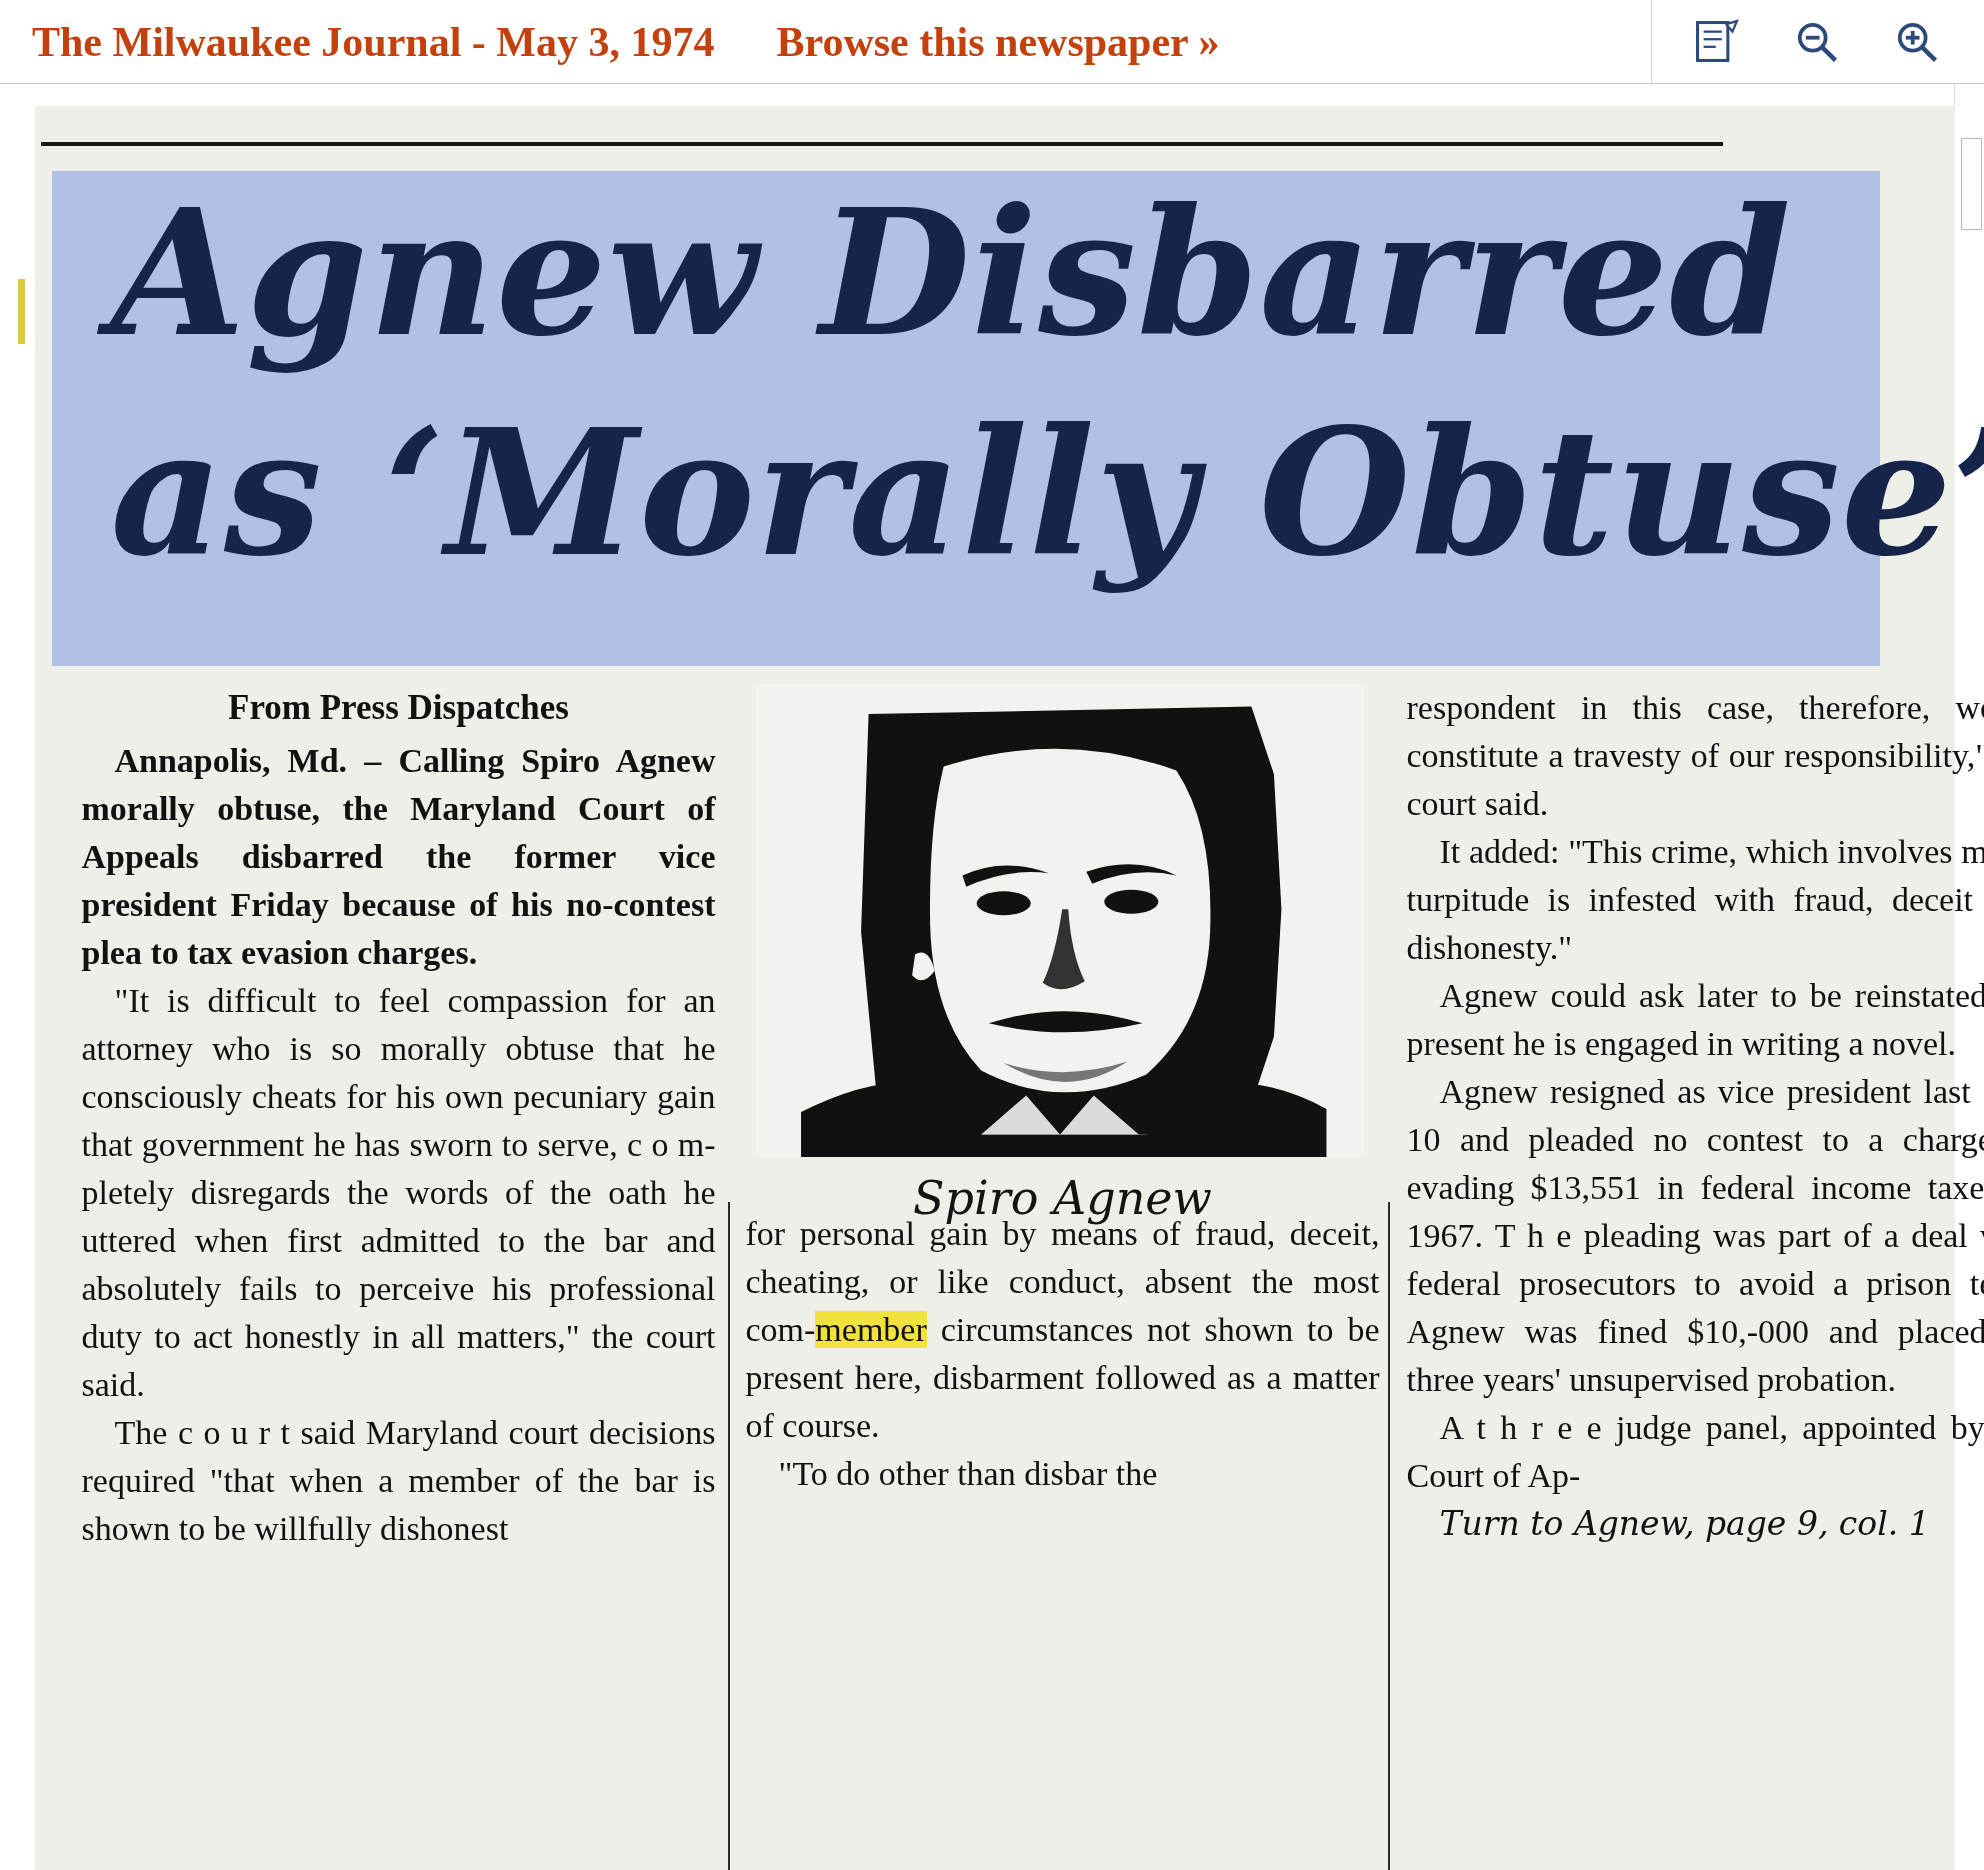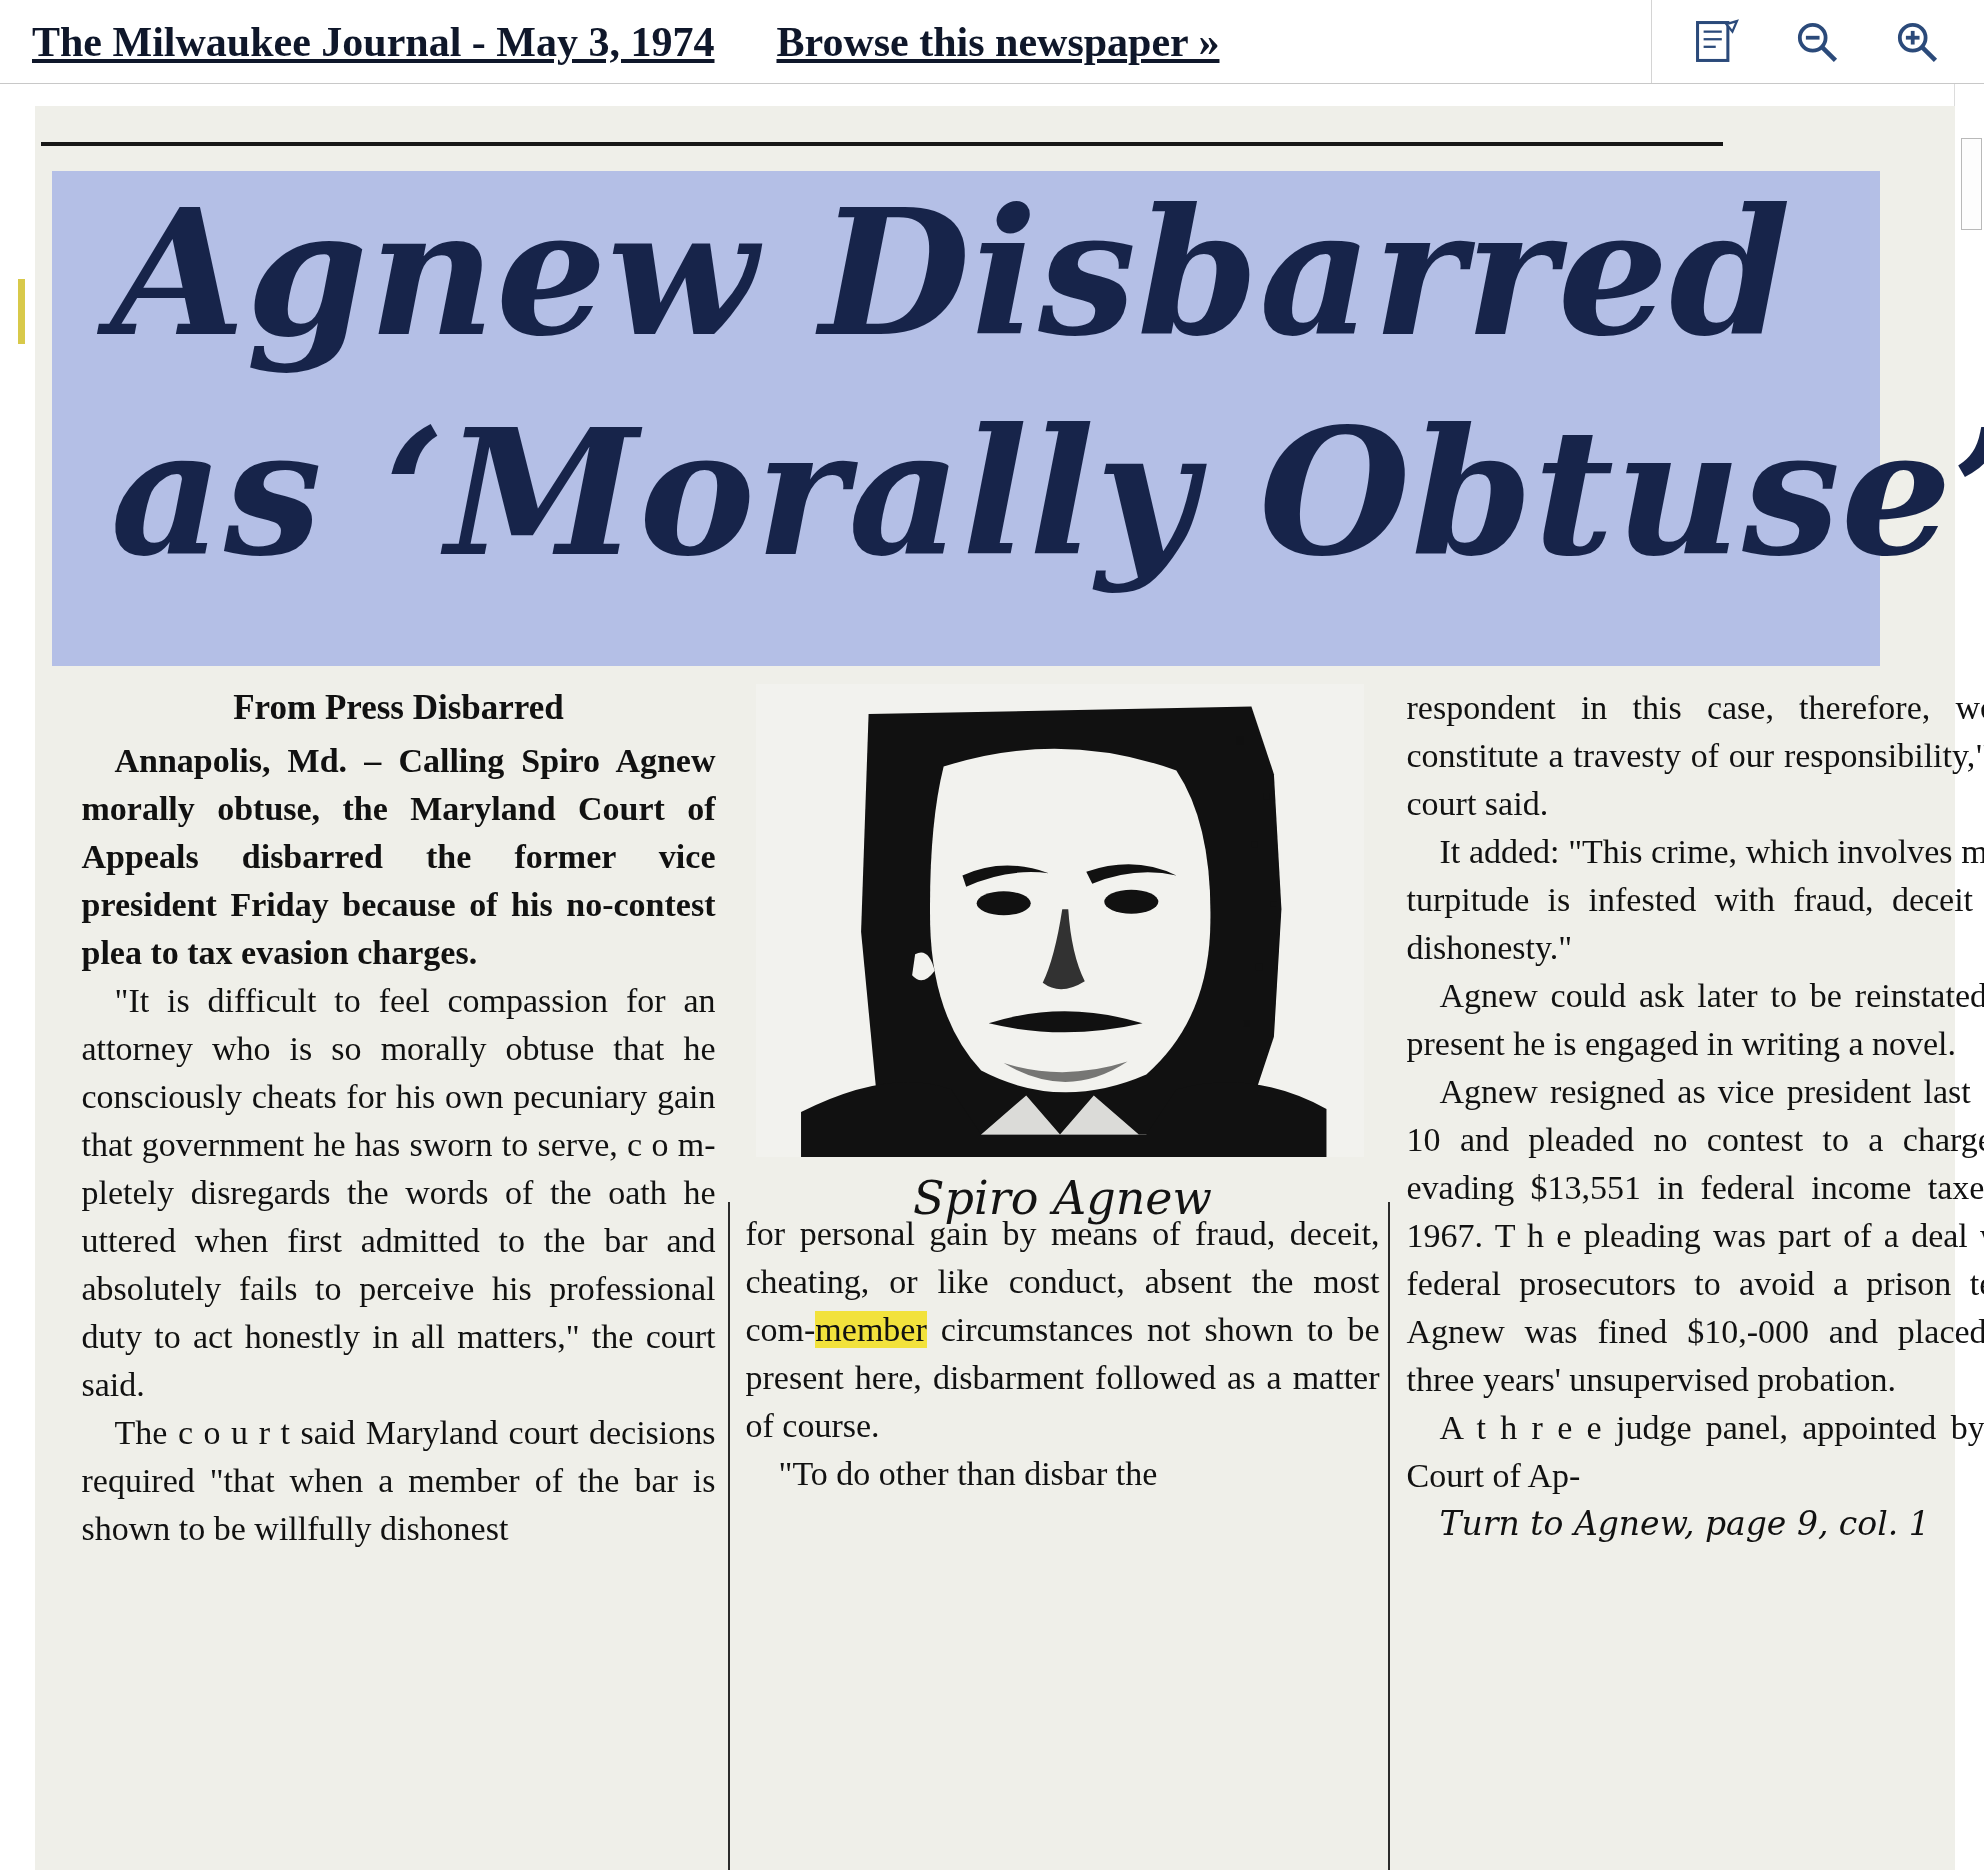--- a/index.html
+++ b/index.html
@@ -28,22 +28,21 @@
     display: flex;
     align-items: center;
     gap: 62px;
     padding-left: 32px;
     flex: 1;
   }
   .tb-link {
     font-family: "Liberation Serif", serif;
     font-size: 42px;
     font-weight: bold;
-    color: #0f172a;
-    text-decoration: underline;
+    color: #c2410c;
     white-space: nowrap;
     cursor: pointer;
   }
   .toolbar-tools {
     display: flex;
     align-items: center;
     gap: 50px;
     padding-right: 44px;
     border-left: 1.5px solid #d4d4d4;
     height: 100%;
@@ -290,21 +289,21 @@
         <div class="line2">as ‘Morally Obtuse’</div>
       </div>
     </div>
 
     <div class="columns">
 
       <div class="vrule vrule-1"></div>
       <div class="vrule vrule-2"></div>
 
       <div class="col col-left">
-        <p class="byline">From Press Disbarred</p>
+        <p class="byline">From Press Dispatches</p>
         <p class="lead-bold">Annapolis, Md. – Calling Spiro Agnew morally obtuse, the Maryland Court of Appeals disbarred the former vice president Friday because of his no-contest plea to tax evasion charges.</p>
         <p>"It is difficult to feel compassion for an attorney who is so morally obtuse that he consciously cheats for his own pecuniary gain that government he has sworn to serve, c o m-pletely disregards the words of the oath he uttered when first admitted to the bar and absolutely fails to perceive his professional duty to act honestly in all matters," the court said.</p>
         <p>The c o u r t said Maryland court decisions required "that when a member of the bar is shown to be willfully dishonest</p>
       </div>
 
       <div class="photo-wrap">
         <div class="photo">
           <svg width="608" height="473" viewBox="0 0 810 630">
             <rect x="0" y="0" width="810" height="630" fill="#f2f2ee"></rect>
 

